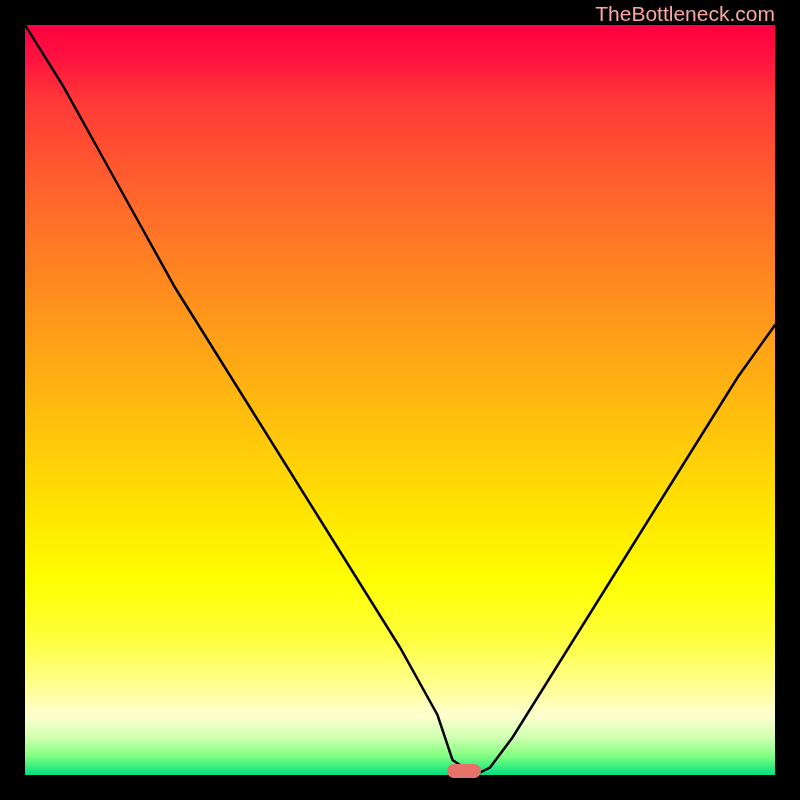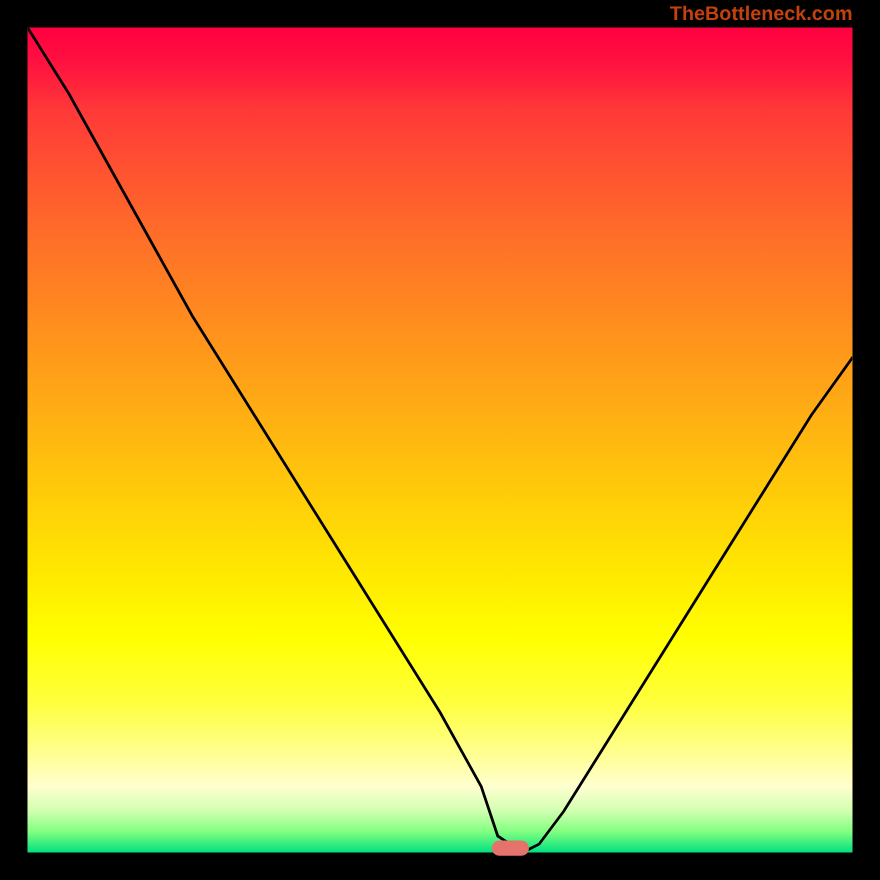--- a/index.html
+++ b/index.html
@@ -48,24 +48,24 @@
     position: absolute;
     left: 0;
     top: 0;
     width: 750px;
     height: 750px;
   }
   .watermark {
     position: absolute;
     top: 2px;
     right: 25px;
-    color: #c2410c;
+    color: #fca5a5;
     font-family: Arial, sans-serif;
-    font-size: 18px;
-    font-weight: bold;
+    font-size: 21px;
+    font-weight: normal;
     letter-spacing: 0px;
   }
   .marker {
     position: absolute;
     width: 34px;
     height: 14px;
     background: #e5736b;
     border-radius: 7px;
   }
 </style>

